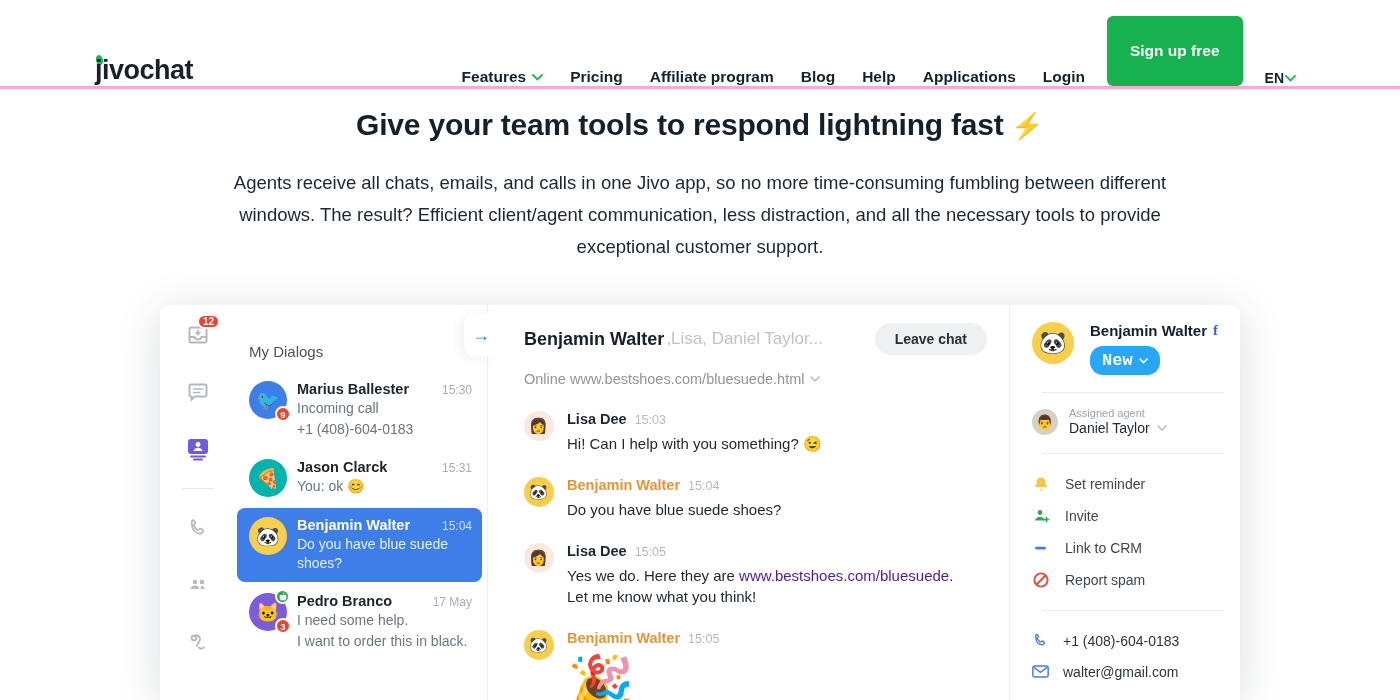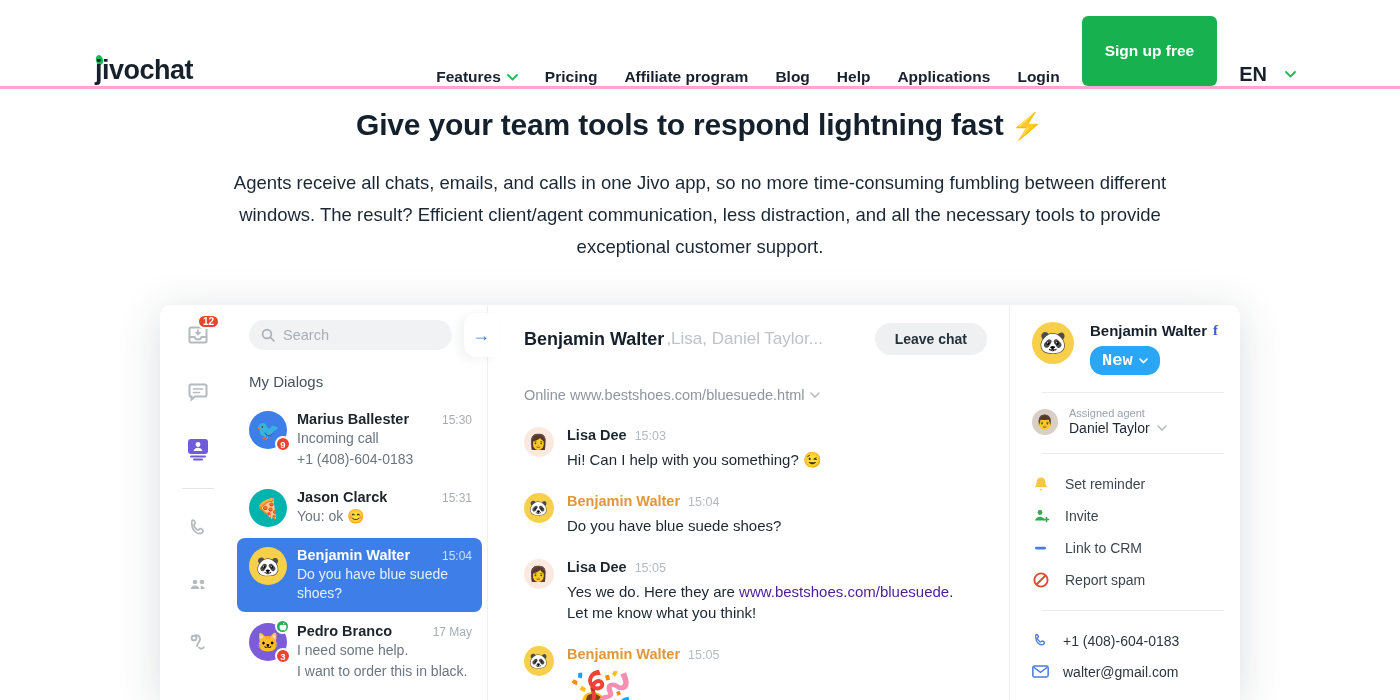--- a/index.html
+++ b/index.html
@@ -14,22 +14,22 @@
   .logo .leaf { position:absolute; left:1px; top:0px; width:7px; height:10px;
                 background:#1db954; border-radius:60% 60% 60% 0;
                 transform:rotate(-18deg); }
   .logo .jtext { position:relative; }
   .navlinks { margin-left:auto; display:flex; align-items:center; gap:27px; }
   .navlink { font-size:15.5px; font-weight:700; color:#17212b; cursor:pointer;
              display:flex; align-items:center; gap:6px; white-space:nowrap; }
   .signup-btn { margin-left:22px; background:#17b14f; color:#fff; border:none;
                 font-family:inherit; font-size:15.5px; font-weight:700;
                 padding:26px 23px; border-radius:6px; cursor:pointer; }
-  .lang { margin-left:22px; font-size:20px; font-weight:700; display:flex;
-          align-items:center; gap:18px; cursor:pointer; }
+  .lang { margin-left:22px; font-size:14px; font-weight:700; display:flex;
+          align-items:center; gap:1px; cursor:pointer; }
 
   
   .hero { text-align:center; }
   .hero h1 { margin-top:19px; font-size:30px; font-weight:700; color:#14202b;
              letter-spacing:-0.2px; }
   .hero h1 .bolt { font-size:26px; }
   .hero p { margin:25px auto 0; width:960px; font-size:18.5px; line-height:32px;
             color:#1b2733; font-weight:400; }
 
   
@@ -86,21 +86,21 @@
            box-shadow:-5px 2px 10px rgba(40,50,60,.06); display:flex; align-items:center;
            justify-content:flex-start; padding-left:8px; cursor:pointer; }
   .notch .arrow { color:#3a7de0; font-size:18px; font-weight:700; }
   .chat-head { display:flex; align-items:center; padding:0 22px 0 36px; }
   .chat-title { font-size:18px; font-weight:700; color:#15202b; white-space:nowrap; }
   .chat-title-suffix { font-size:17px; color:#bcc3c9; margin-left:2px; white-space:nowrap;
                        overflow:hidden; text-overflow:ellipsis; flex:1; }
   .leave-btn { background:#eef0f2; border:none; font-family:inherit; font-size:14px;
                font-weight:700; color:#27313a; padding:8px 20px; border-radius:17px;
                cursor:pointer; white-space:nowrap; }
-  .chat-status { margin:32px 0 0 36px; font-size:14.5px; color:#8d969e;
+  .chat-status { margin:16px 0 0 36px; font-size:14.5px; color:#8d969e;
                  display:flex; align-items:center; gap:6px; cursor:pointer; }
   .messages { margin:24px 0 0 36px; }
   .msg { display:flex; margin-bottom:23px; }
   .msg-avatar { width:30px; height:30px; flex:0 0 30px; border-radius:50%;
                 display:flex; align-items:center; justify-content:center; font-size:15px; }
   .msg-body { margin-left:13px; }
   .msg-top { display:flex; align-items:baseline; gap:8px; }
   .msg-author { font-size:14.5px; font-weight:700; color:#1d2731; }
   .msg-author.client { color:#e0973a; }
   .msg-time { font-size:12.5px; color:#b3bac0; }
@@ -225,27 +225,20 @@
     <div class="rail-item">
       <svg width="24" height="24" viewBox="0 0 24 24">
           <path d="M8 6c2.8-2 6 .2 6 3 0 3.5-3 4-3 7" fill="none" stroke="#b3bac0" stroke-width="1.9" stroke-linecap="round"></path>
           <circle cx="8" cy="8" r="2.4" fill="none" stroke="#b3bac0" stroke-width="1.9"></circle>
           <path d="M13 17.5c1.5 1.8 3.8 1.4 4.8-.3" fill="none" stroke="#b3bac0" stroke-width="1.9" stroke-linecap="round"></path>
         </svg>
     </div>
   </div>
 
   <div class="dialogs">
-    <div class="search">
-      <svg width="14" height="14" viewBox="0 0 14 14">
-          <circle cx="6" cy="6" r="4.4" fill="none" stroke="#a8afb6" stroke-width="1.6"></circle>
-          <path d="M9.4 9.4L13 13" stroke="#a8afb6" stroke-width="1.6" stroke-linecap="round"></path>
-        </svg>
-      <input type="text" placeholder="Search" style="">
-    </div>
     <div class="dialogs-title">My Dialogs</div>
     <div id="dialog-list">
         <div class="dlg-row">
           <div class="dlg-avatar" style="background: rgb(61, 126, 232);">🐦<span class="dlg-badge">9</span></div>
           <div class="dlg-body">
             <div class="dlg-top">
               <span class="dlg-name">Marius Ballester</span>
               <span class="dlg-time">15:30</span>
             </div>
             <div class="dlg-line">Incoming call</div>

